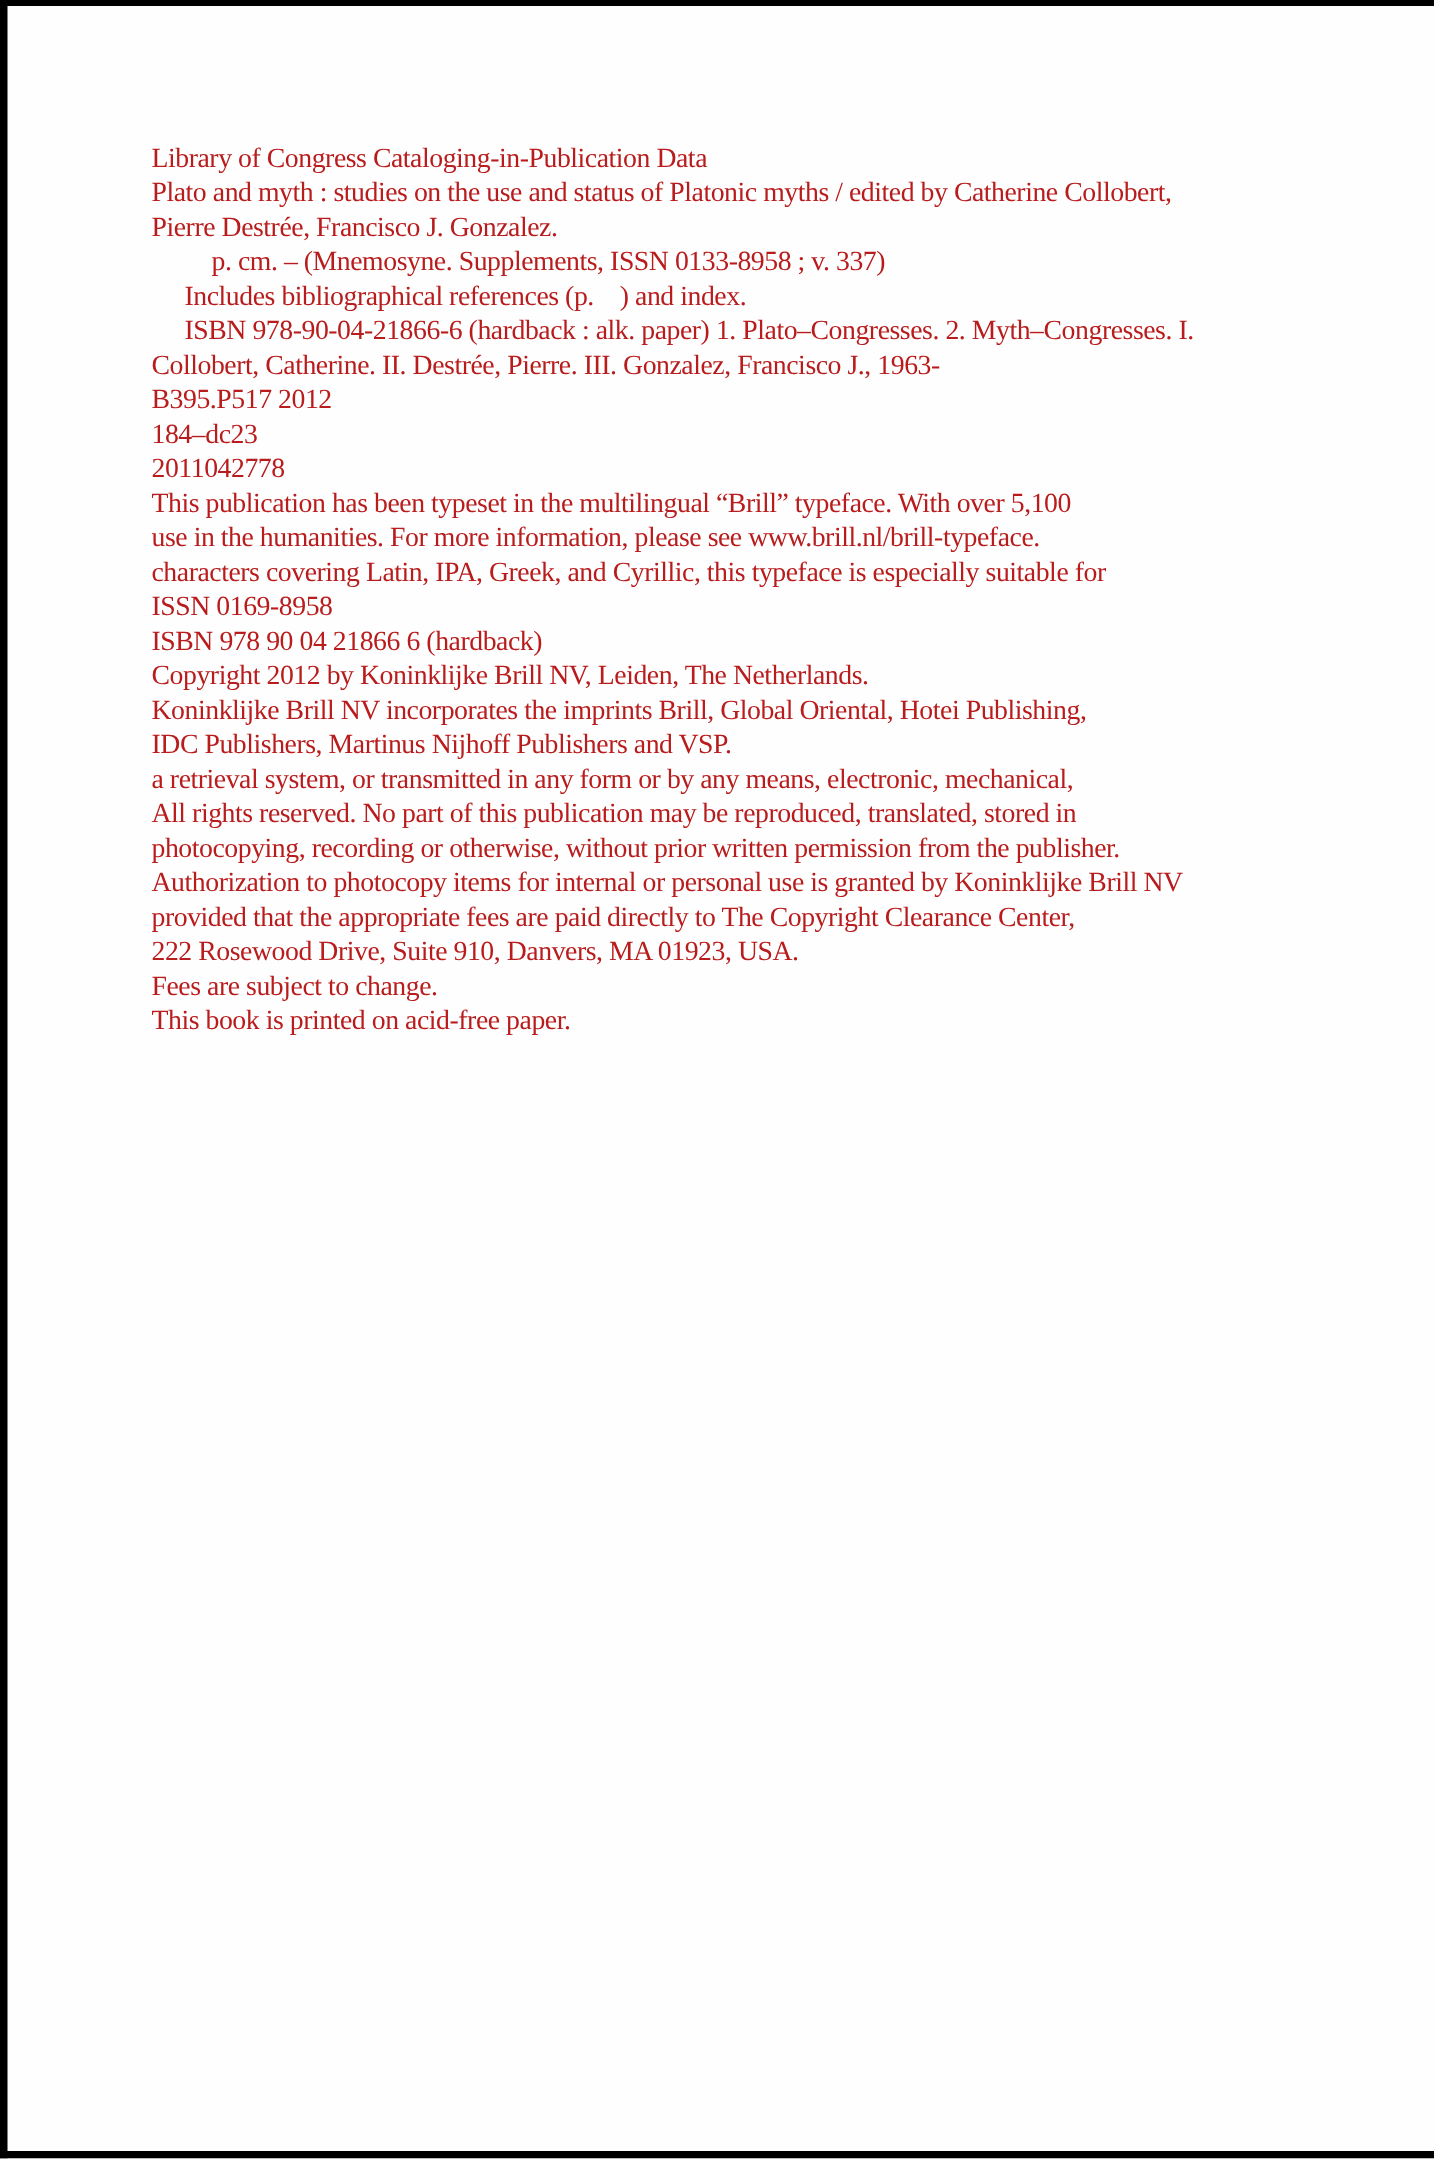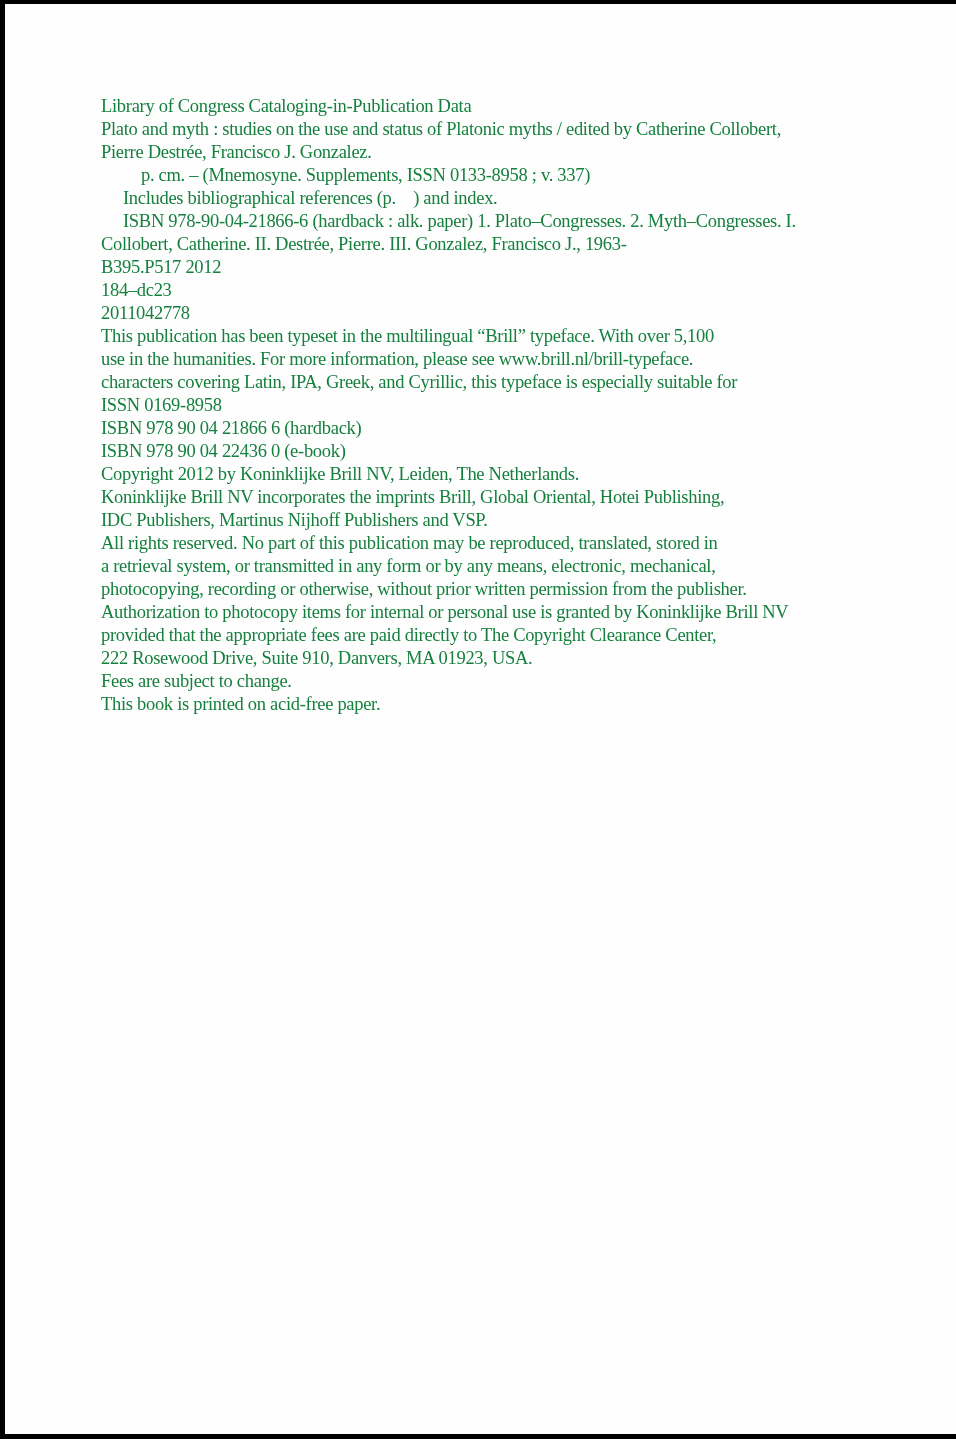--- a/index.html
+++ b/index.html
@@ -6,21 +6,21 @@
   .page {
     position: relative;
     width: 956px;
     height: 1439px;
     box-sizing: border-box;
     background: #fefefe;
     border-left: 5px solid #000;
     border-top: 4px solid #000;
     border-bottom: 5px solid #000;
     font-family: "Liberation Serif", "DejaVu Serif", serif;
-    color: #15803d;
+    color: #b91c1c;
     overflow: hidden;
   }
   .content {
     position: absolute;
     left: 96px;
     top: 91px;
     width: 768px;
   }
   .line {
     font-size: 18.5px;
@@ -62,32 +62,31 @@
 
     <div class="block mb">
       <div class="line">This publication has been typeset in the multilingual “Brill” typeface. With over 5,100</div>
       <div class="line">use in the humanities. For more information, please see www.brill.nl/brill-typeface.</div>
       <div class="line">characters covering Latin, IPA, Greek, and Cyrillic, this typeface is especially suitable for</div>
     </div>
 
     <div class="block mb">
       <div class="line">ISSN 0169-8958</div>
       <div class="line">ISBN 978 90 04 21866 6 (hardback)</div>
-      <div class="line">ISBN 978 90 04 22436 0 (e-book)</div>
     </div>
 
     <div class="block mb">
       <div class="line">Copyright 2012 by Koninklijke Brill NV, Leiden, The Netherlands.</div>
       <div class="line">Koninklijke Brill NV incorporates the imprints Brill, Global Oriental, Hotei Publishing,</div>
       <div class="line">IDC Publishers, Martinus Nijhoff Publishers and VSP.</div>
     </div>
 
     <div class="block mb">
+      <div class="line">a retrieval system, or transmitted in any form or by any means, electronic, mechanical,</div>
       <div class="line">All rights reserved. No part of this publication may be reproduced, translated, stored in</div>
-      <div class="line">a retrieval system, or transmitted in any form or by any means, electronic, mechanical,</div>
       <div class="line">photocopying, recording or otherwise, without prior written permission from the publisher.</div>
     </div>
 
     <div class="block mb">
       <div class="line">Authorization to photocopy items for internal or personal use is granted by Koninklijke Brill NV</div>
       <div class="line">provided that the appropriate fees are paid directly to The Copyright Clearance Center,</div>
       <div class="line">222 Rosewood Drive, Suite 910, Danvers, MA 01923, USA.</div>
       <div class="line">Fees are subject to change.</div>
     </div>
 

